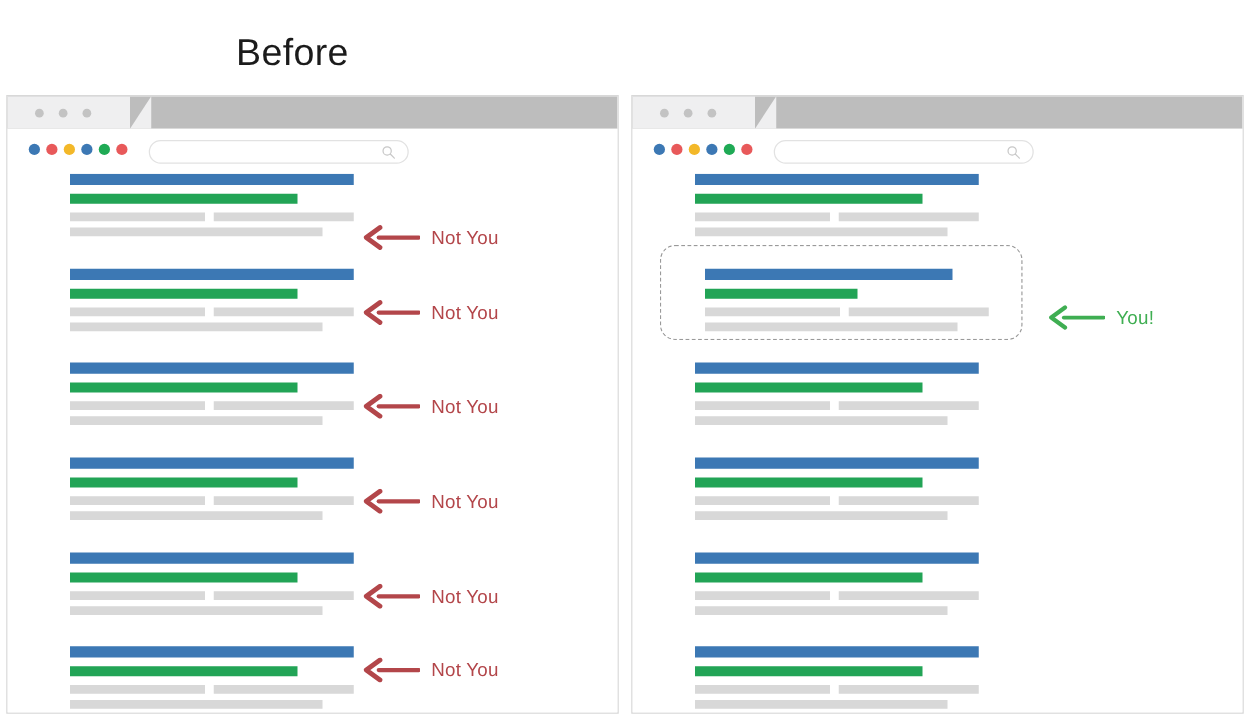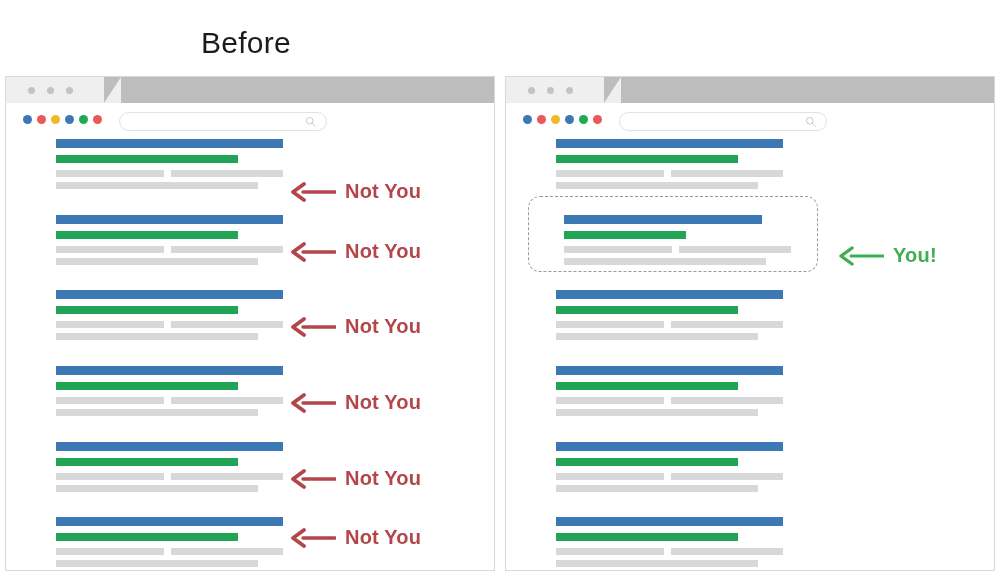--- a/index.html
+++ b/index.html
@@ -16,21 +16,21 @@
   .panel-title {
     position: absolute;
     top: 22px;
     font-size: 30px;
     font-weight: 400;
     color: #1b1b1b;
     letter-spacing: 0.3px;
     text-align: center;
     line-height: 42px;
   }
-  #title-before { left: 16px;   width: 460px; }
+  #title-before { left: 4px;   width: 460px; }
   #title-after  { left: 510px; width: 460px; }
 
   
   .browser {
     position: absolute;
     top: 76px;
     width: 490px;
     height: 495px;
     background: #ffffff;
     border: 1px solid #d8d8d8;
@@ -124,22 +124,22 @@
 
   
   .annot {
     position: absolute;
     display: flex;
     align-items: center;
     gap: 9px;
     white-space: nowrap;
   }
   .annot-label {
-    font-size: 20px;
-    font-weight: 700;
+    font-size: 15px;
+    font-weight: 400;
     letter-spacing: 0.2px;
   }
   .annot.not-you .annot-label { color: #b3464a; }
   .annot.you .annot-label     { color: #3fae52; }
 
   
   .highlight-box {
     position: absolute;
     border: 1.5px dashed #9a9a9a;
     border-radius: 12px;

